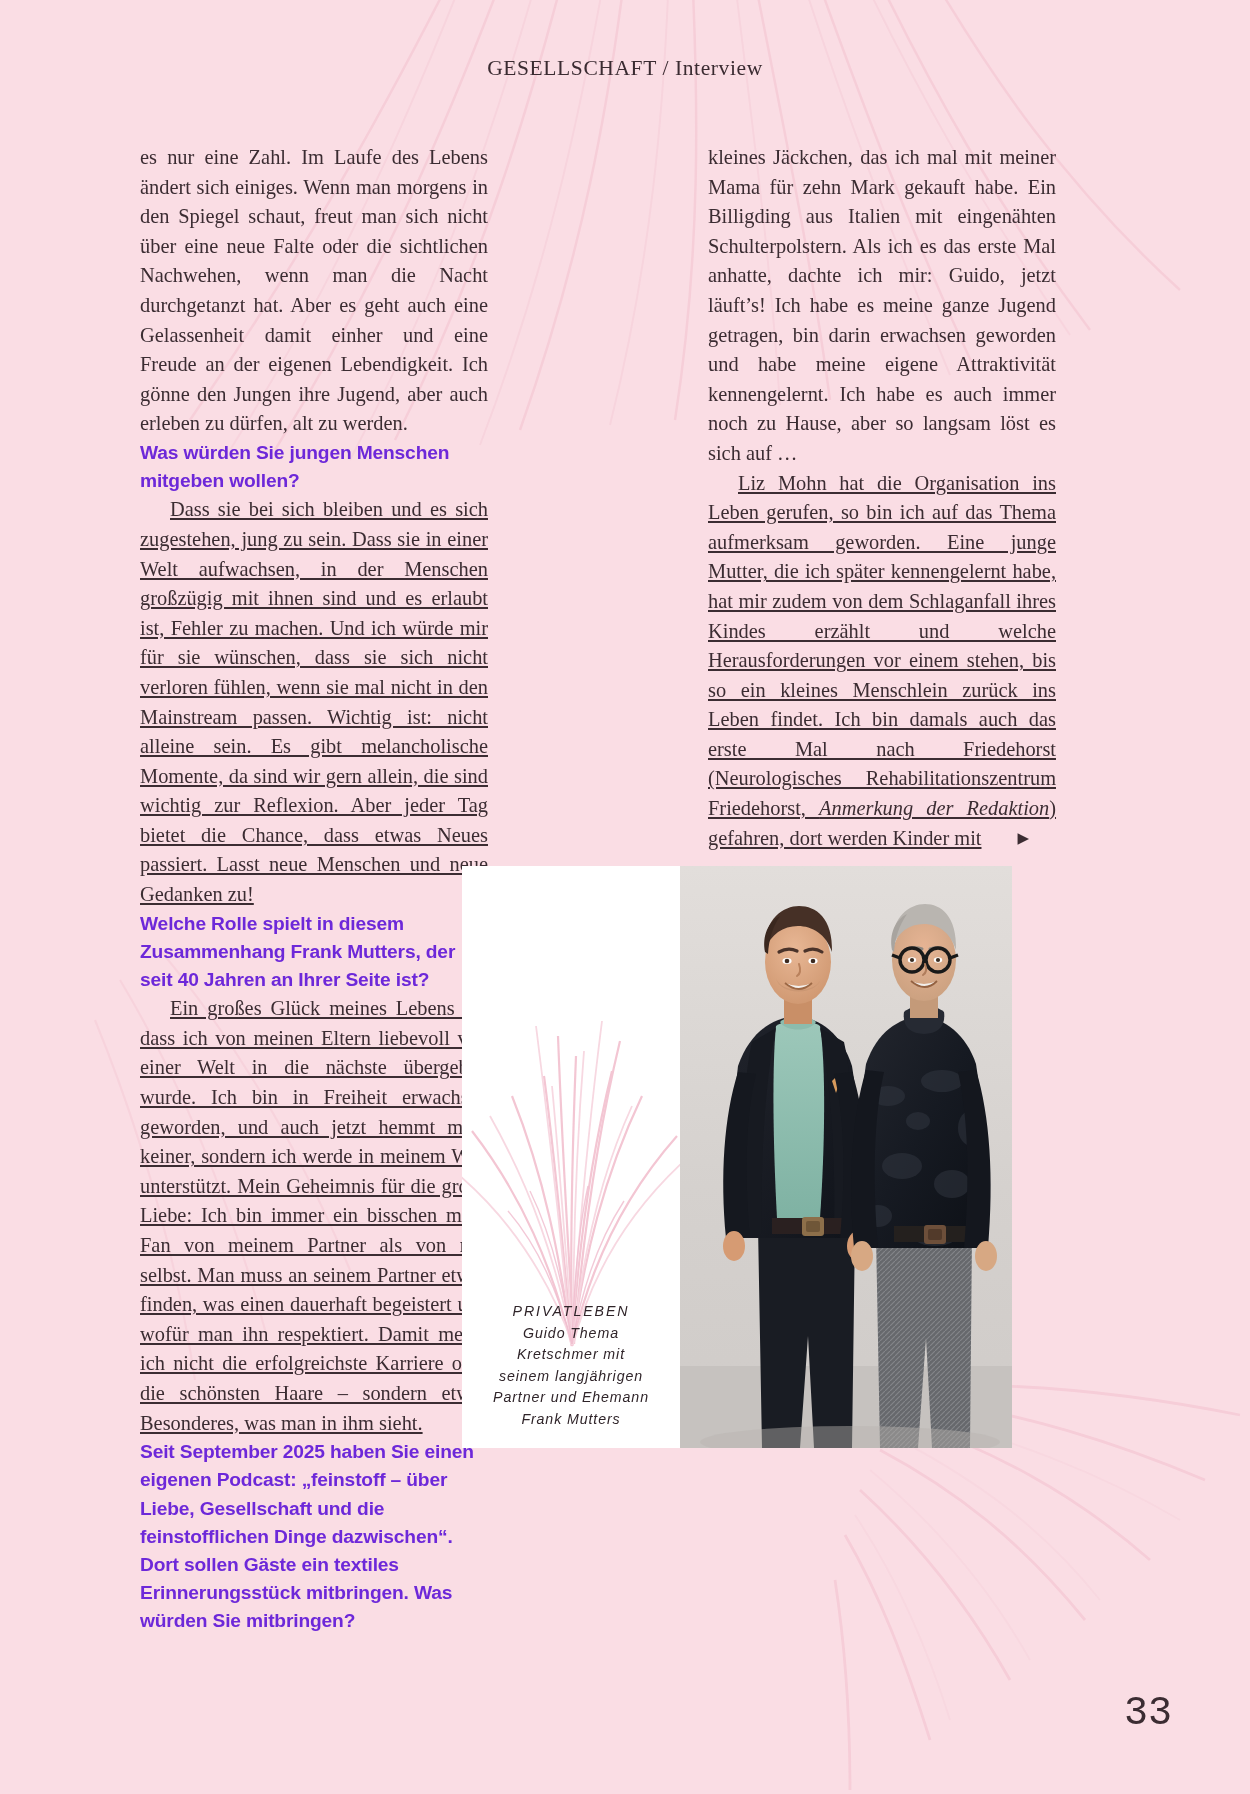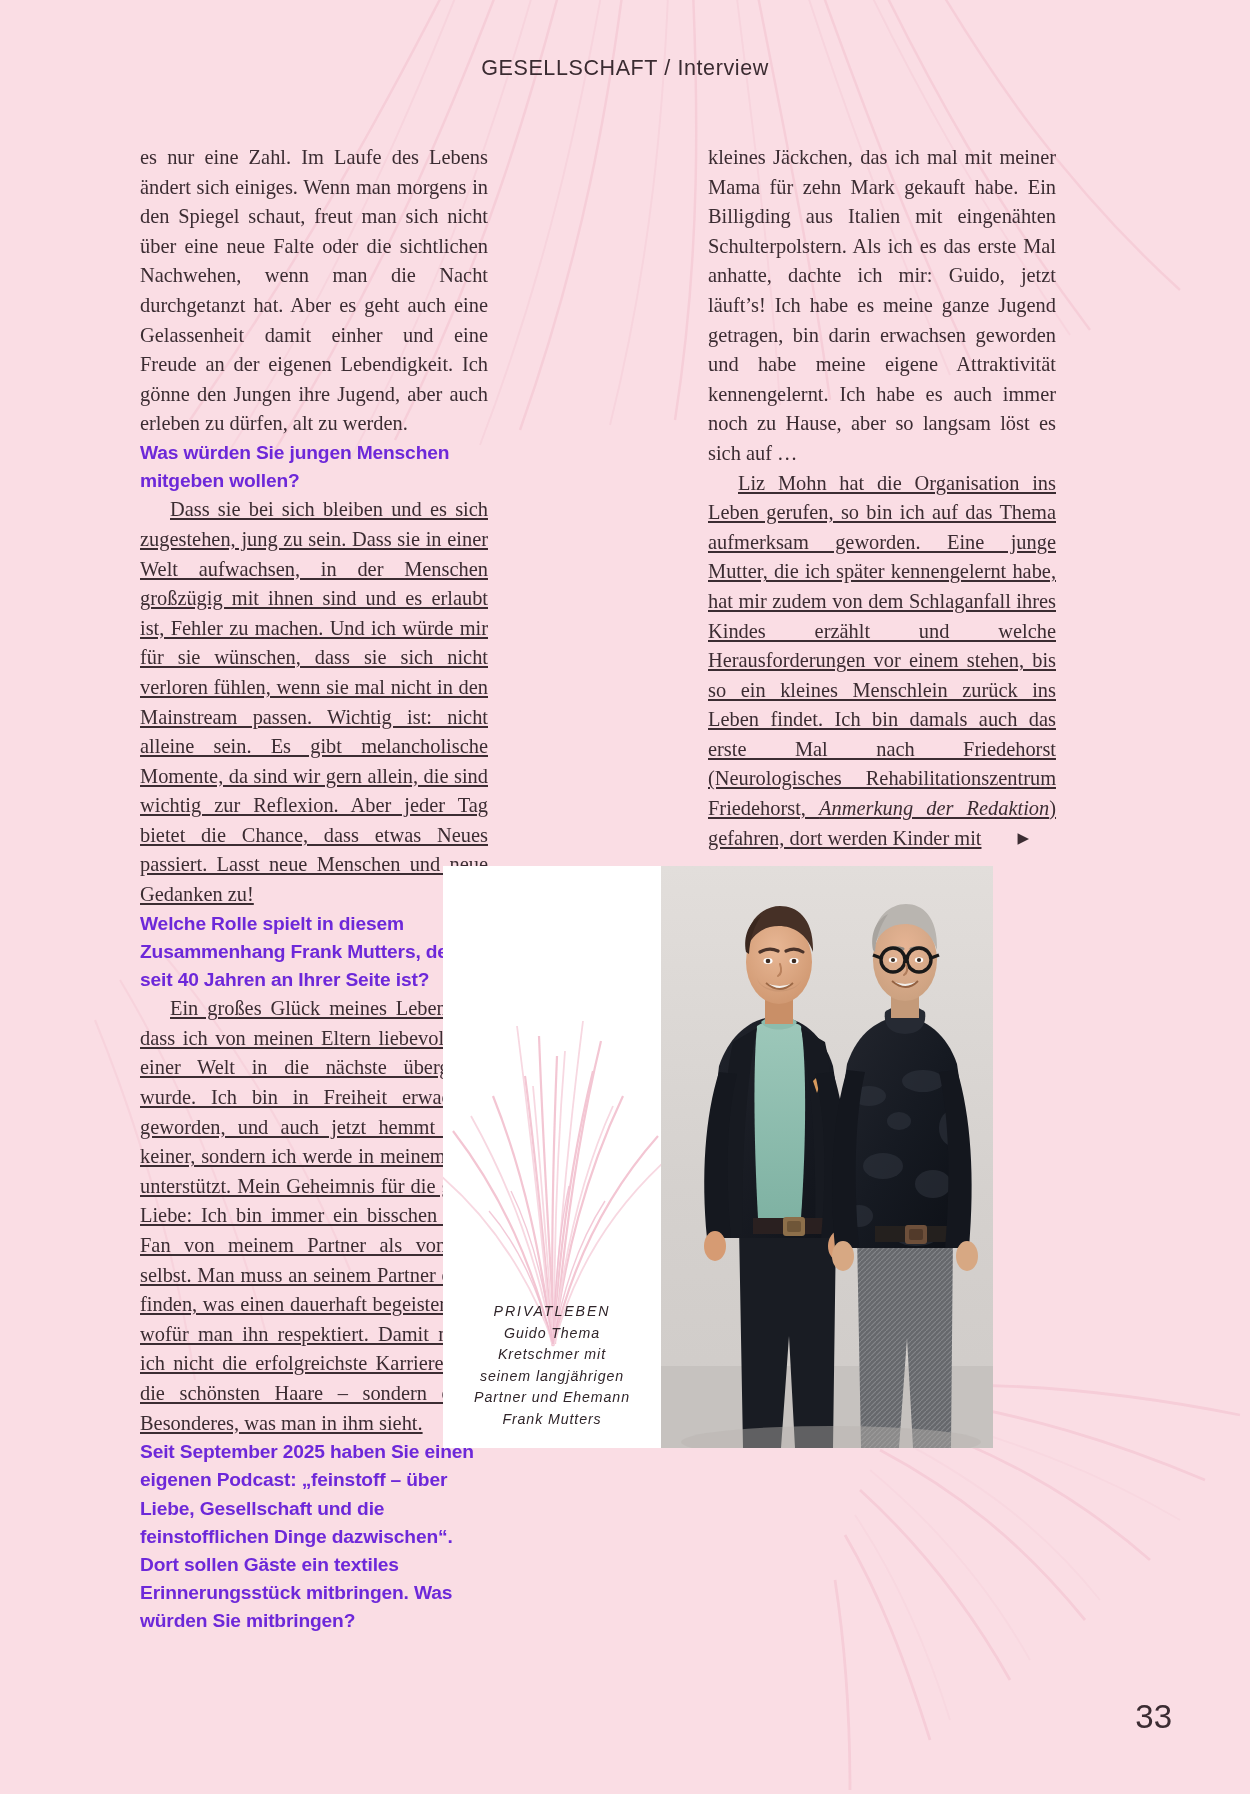--- a/index.html
+++ b/index.html
@@ -30,21 +30,21 @@
     z-index: 2;
   }
 
   
   .running-head {
     position: absolute;
     top: 56px;
     left: 0;
     width: 1250px;
     text-align: center;
-    font-family: Liberation Sans, sans-serif;
+    font-family: Liberation Serif, serif;
     font-size: 21.5px;
     letter-spacing: 0.6px;
     color: #3a2b31;
   }
 
   
   .col {
     position: absolute;
     top: 143px;
     width: 348px;
@@ -86,21 +86,21 @@
     margin-left: 6px;
     font-size: 15px;
     line-height: 1;
     color: #3b2c32;
     transform: translateY(-2px);
   }
 
   
   .photo-block {
     position: absolute;
-    left: 443px;
+    left: 462px;
     top: 866px;
     width: 550px;
     height: 416px;
     z-index: 3;
     font-style: italic;
   }
   .caption-panel {
     position: absolute;
     left: 0;
     top: 0;
@@ -143,22 +143,22 @@
     overflow: hidden;
     background: #d9d6d4;
   }
   .photo svg { display: block; }
 
   
   .folio {
     position: absolute;
     right: 78px;
     bottom: 58px;
-    font-family: Liberation Sans, sans-serif;
-    font-size: 33px;
+    font-family: Liberation Mono, monospace;
+    font-size: 40px;
     color: #3b2c32;
     z-index: 4;
     margin-top: 36px;
   }
 </style>
 </head>
 <body>
 
 <div class="bg-decor">
   <svg width="1250" height="1794" viewBox="0 0 1250 1794" xmlns="http://www.w3.org/2000/svg">

